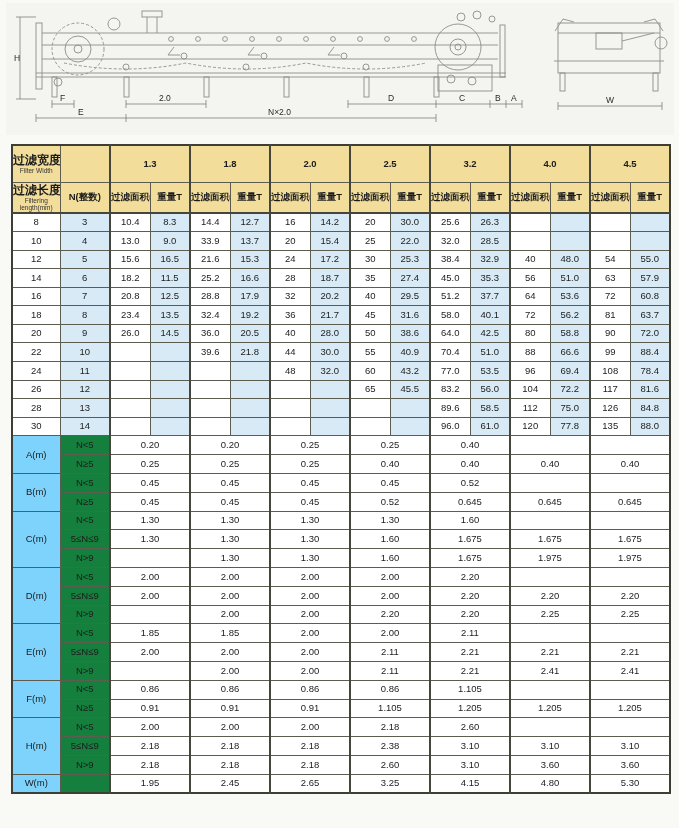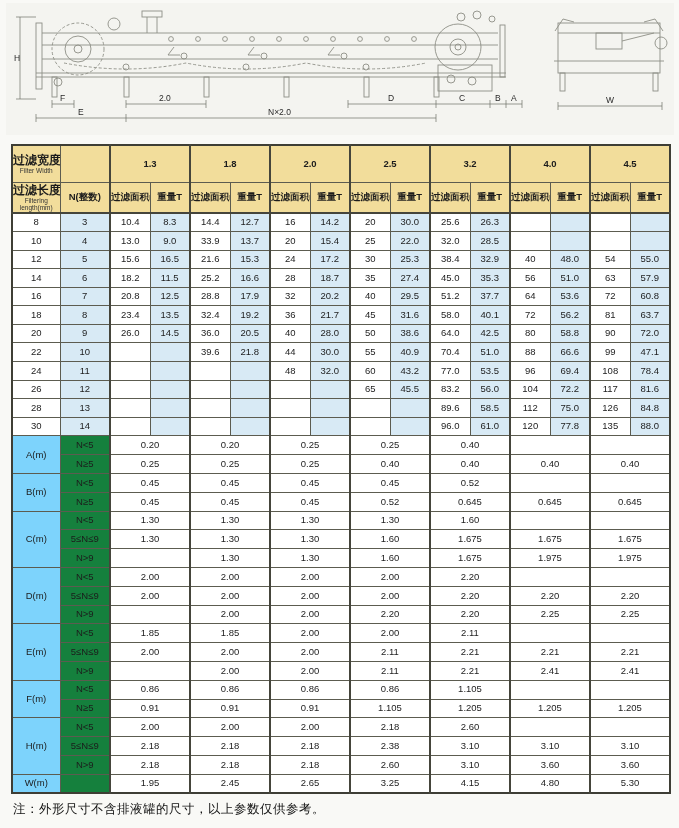--- a/index.html
+++ b/index.html
@@ -360,21 +360,21 @@
           <td class="blue">21.8</td>
           <td class="white gl">44</td>
           <td class="blue">30.0</td>
           <td class="white gl">55</td>
           <td class="blue">40.9</td>
           <td class="white gl">70.4</td>
           <td class="blue">51.0</td>
           <td class="white gl">88</td>
           <td class="blue">66.6</td>
           <td class="white gl">99</td>
-          <td class="blue">47.1</td>
+          <td class="blue">88.4</td>
         </tr>
         <tr class="data">
           <td class="white">24</td>
           <td class="blue">11</td>
           <td class="white gl"></td>
           <td class="blue"></td>
           <td class="white gl"></td>
           <td class="blue"></td>
           <td class="white gl">48</td>
           <td class="blue">32.0</td>
@@ -635,14 +635,13 @@
           <td class="val gl" colspan="2">2.45</td>
           <td class="val gl" colspan="2">2.65</td>
           <td class="val gl" colspan="2">3.25</td>
           <td class="val gl" colspan="2">4.15</td>
           <td class="val gl" colspan="2">4.80</td>
           <td class="val gl" colspan="2">5.30</td>
         </tr>
       </tbody>
   </table>
 
-  <div class="footnote">注：外形尺寸不含排液罐的尺寸，以上参数仅供参考。</div>
 </div>
 
 </body></html>

